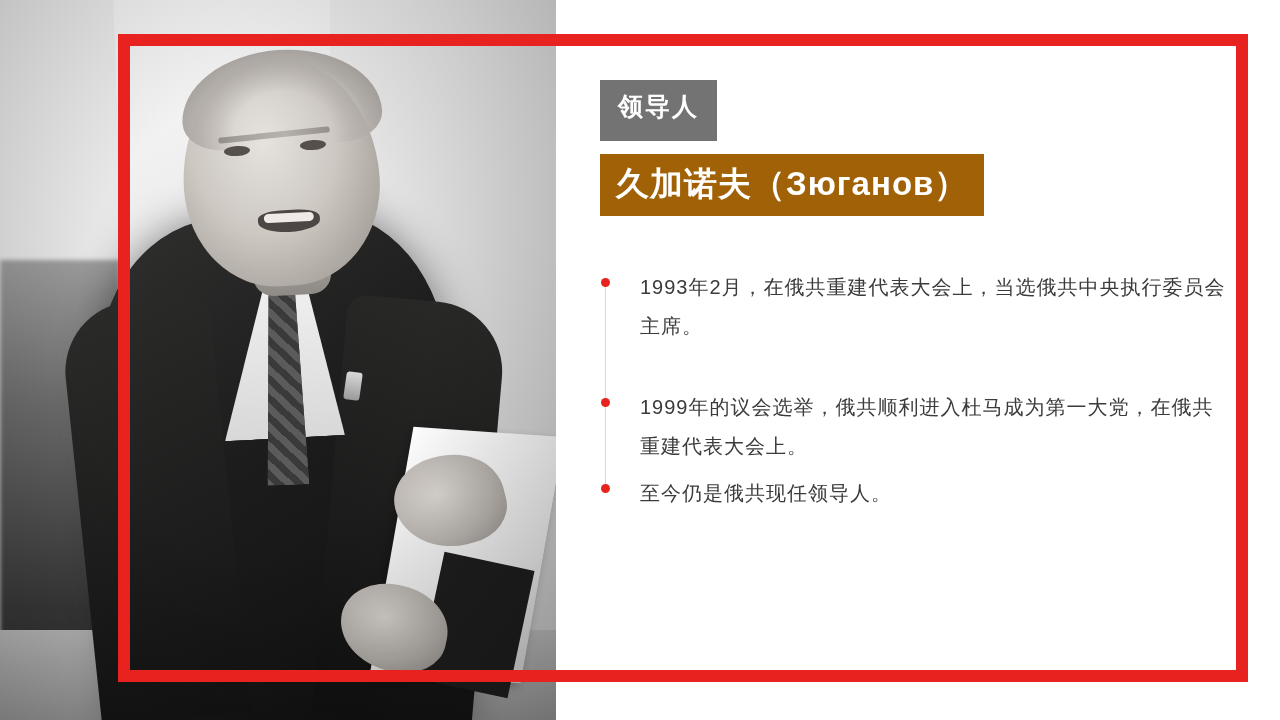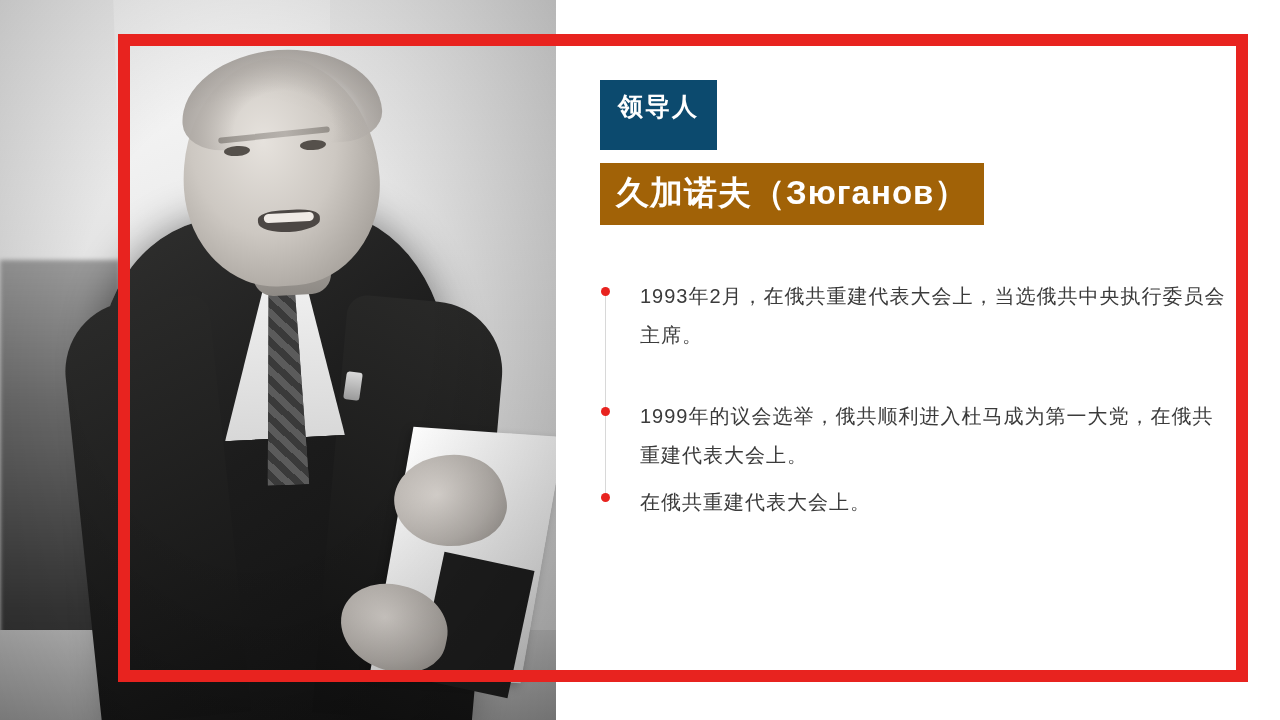--- a/index.html
+++ b/index.html
@@ -282,26 +282,26 @@
   .content {
     position: absolute;
     left: 600px;
     top: 80px;
     width: 630px;
     height: 560px;
   }
 
   .tag-small {
     display: inline-block;
-    background: #0c4a6e;
+    background: #737373;
     color: #ffffff;
     font-size: 25px;
     font-weight: bold;
     line-height: 1;
-    padding: 14px 18px 31px 18px;
+    padding: 14px 18px 22px 18px;
     letter-spacing: 2px;
   }
   .tag-big {
     display: inline-block;
     background: #a16207;
     color: #ffffff;
     font-size: 33px;
     font-weight: bold;
     line-height: 1;
     padding: 13px 16px 16px 16px;
@@ -393,18 +393,18 @@
       <div class="bullet-item gap-lg">
         <span class="bullet-dot"></span>
         <div class="bullet-text">1993年2月，在俄共重建代表大会上，当选俄共中央执行委员会主席。</div>
       </div>
       <div class="bullet-item gap-sm">
         <span class="bullet-dot"></span>
         <div class="bullet-text">1999年的议会选举，俄共顺利进入杜马成为第一大党，在俄共重建代表大会上。</div>
       </div>
       <div class="bullet-item">
         <span class="bullet-dot"></span>
-        <div class="bullet-text">在俄共重建代表大会上。</div>
+        <div class="bullet-text">至今仍是俄共现任领导人。</div>
       </div>
     </div>
   </div>
 
 </div>
 
 </body></html>

